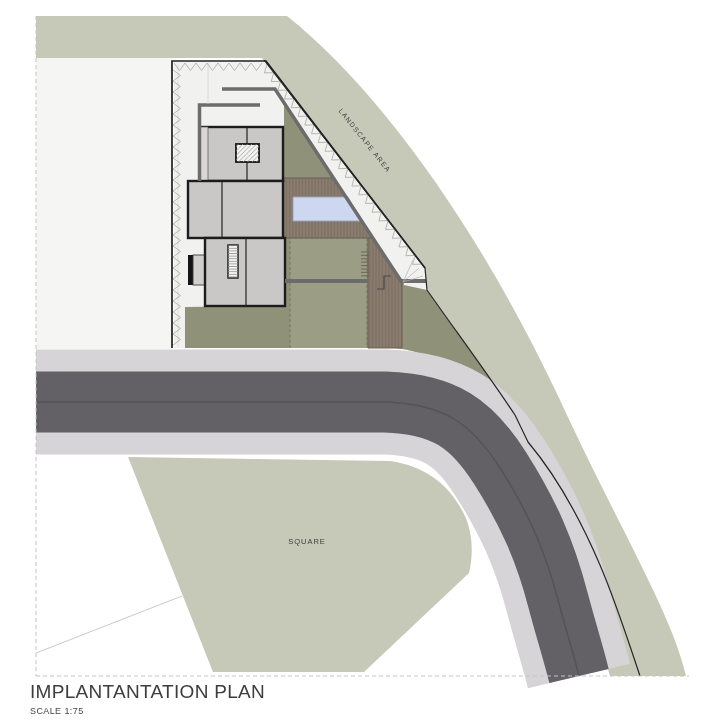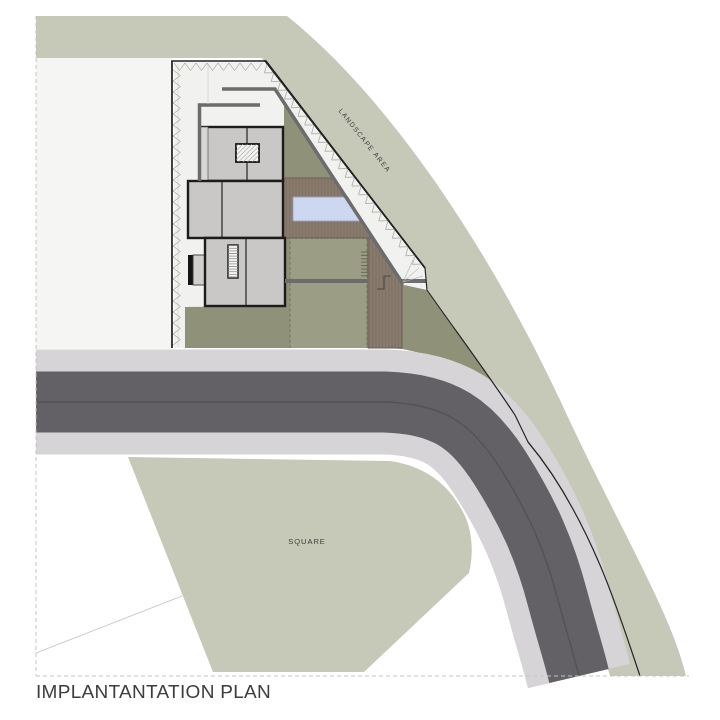--- a/index.html
+++ b/index.html
@@ -1,19 +1,19 @@
 <!DOCTYPE html>
 <html><head>
 <meta charset="utf-8">
 <style>
   html,body{margin:0;padding:0;background:#ffffff;}
   #page{position:relative;width:720px;height:720px;background:#fff;overflow:hidden;
         font-family:"Liberation Sans", sans-serif;}
   #plan-svg{position:absolute;left:0;top:0;}
-  #title-block{position:absolute;left:36px;top:682px;color:#3c3c3c;}
+  #title-block{position:absolute;left:30px;top:682px;color:#3c3c3c;}
   #plan-title{font-size:19px;letter-spacing:0.3px;color:#3d3d3d;line-height:1.1;}
   #plan-scale{font-size:9px;letter-spacing:0.4px;color:#454545;margin-top:3px;}
   svg text{font-family:"Liberation Sans", sans-serif;}
   .map-label{fill:#3c3c3c;}
 </style>
 </head>
 <body>
 
 <div id="page">
   <svg id="plan-svg" width="720" height="720" viewBox="0 0 720 720">
@@ -131,14 +131,15 @@
     <text x="307" y="544" font-size="7.5" letter-spacing="1" class="map-label" text-anchor="middle">SQUARE</text>
 
     <g fill="none" stroke="#c4c4c2" stroke-width="1" stroke-dasharray="4 3">
       <line x1="36" y1="16" x2="36" y2="676"></line>
       <line x1="36" y1="676" x2="689" y2="676"></line>
     </g>
   </svg>
 
   <div id="title-block">
     <div id="plan-title">IMPLANTANTATION PLAN</div>
+    <div id="plan-scale">SCALE 1:75</div>
   </div>
 </div>
 
 </body></html>

